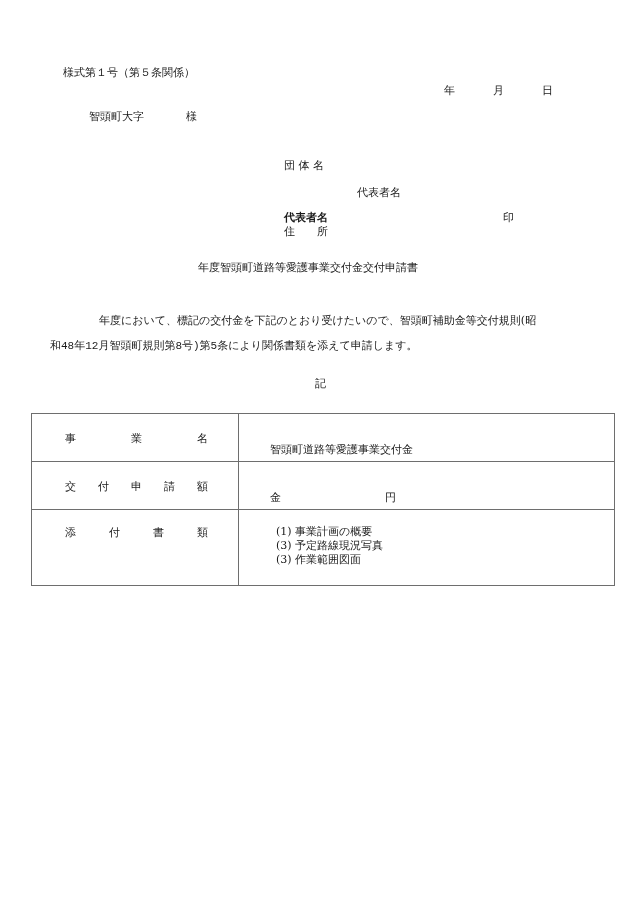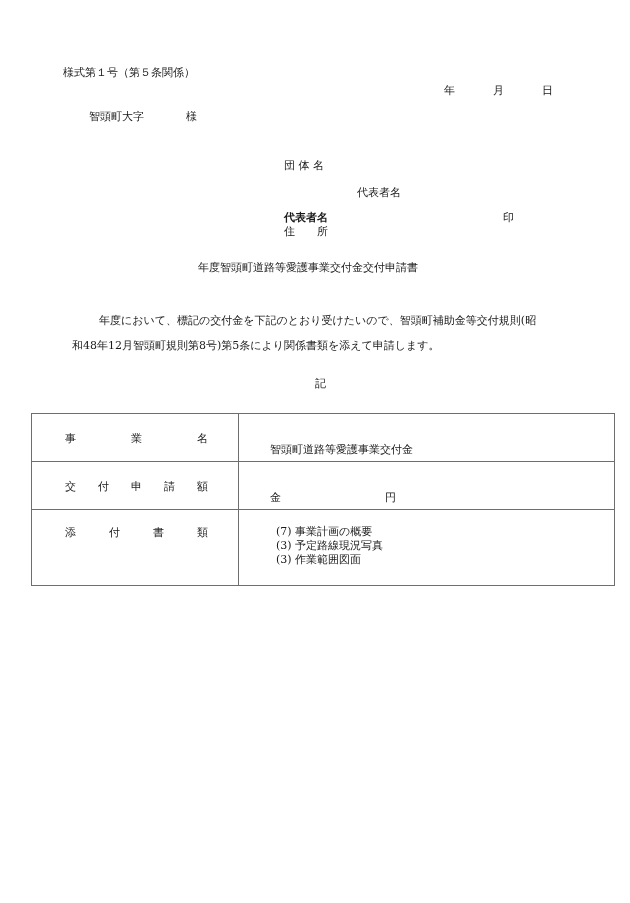--- a/index.html
+++ b/index.html
@@ -44,21 +44,21 @@
 
 <div class="abs" style="left:284px;top:159px;">団 体 名</div>
 <div class="abs" style="left:284px;top:186px;margin-top:39px;">住　　所</div>
 <div class="abs" style="left:357px;top:186px;">代表者名</div>
 <div class="abs" style="left:284px;top:211px;font-weight:bold;">代表者名</div>
 <div class="abs" style="left:503px;top:211px;">印</div>
 
 <div class="abs" style="left:198px;top:261px;">年度智頭町道路等愛護事業交付金交付申請書</div>
 
 <div class="abs" style="left:99px;top:314px;">年度において、標記の交付金を下記のとおり受けたいので、智頭町補助金等交付規則(昭</div>
-<div class="abs" style="left:72px;top:339px;">和48年12月智頭町規則第8号)第5条により関係書類を添えて申請します。</div>
+<div class="abs" style="left:50px;top:339px;font-family:Liberation Mono, monospace;">和48年12月智頭町規則第8号)第5条により関係書類を添えて申請します。</div>
 
 <div class="abs" style="left:315px;top:377px;">記</div>
 
 <table class="form">
   <tbody>
       <tr class="row1">
     <td class="lbl">
       <div class="lbl-inner">
         <span>事</span>
         <span>業</span>
@@ -90,20 +90,20 @@
     <td class="lbl">
       <div class="lbl-inner">
         <span>添</span>
         <span>付</span>
         <span>書</span>
         <span>類</span>
       </div>
     </td>
     <td>
       <div class="val" style="padding-left:37px;">
-        <div>(7)  事業計画の概要</div>
+        <div>(1)  事業計画の概要</div>
         <div>(3)  予定路線現況写真</div>
         <div>(3)  作業範囲図面</div>
       </div>
     </td>
   </tr>
 </tbody>
   </table>
 
 </body></html>

